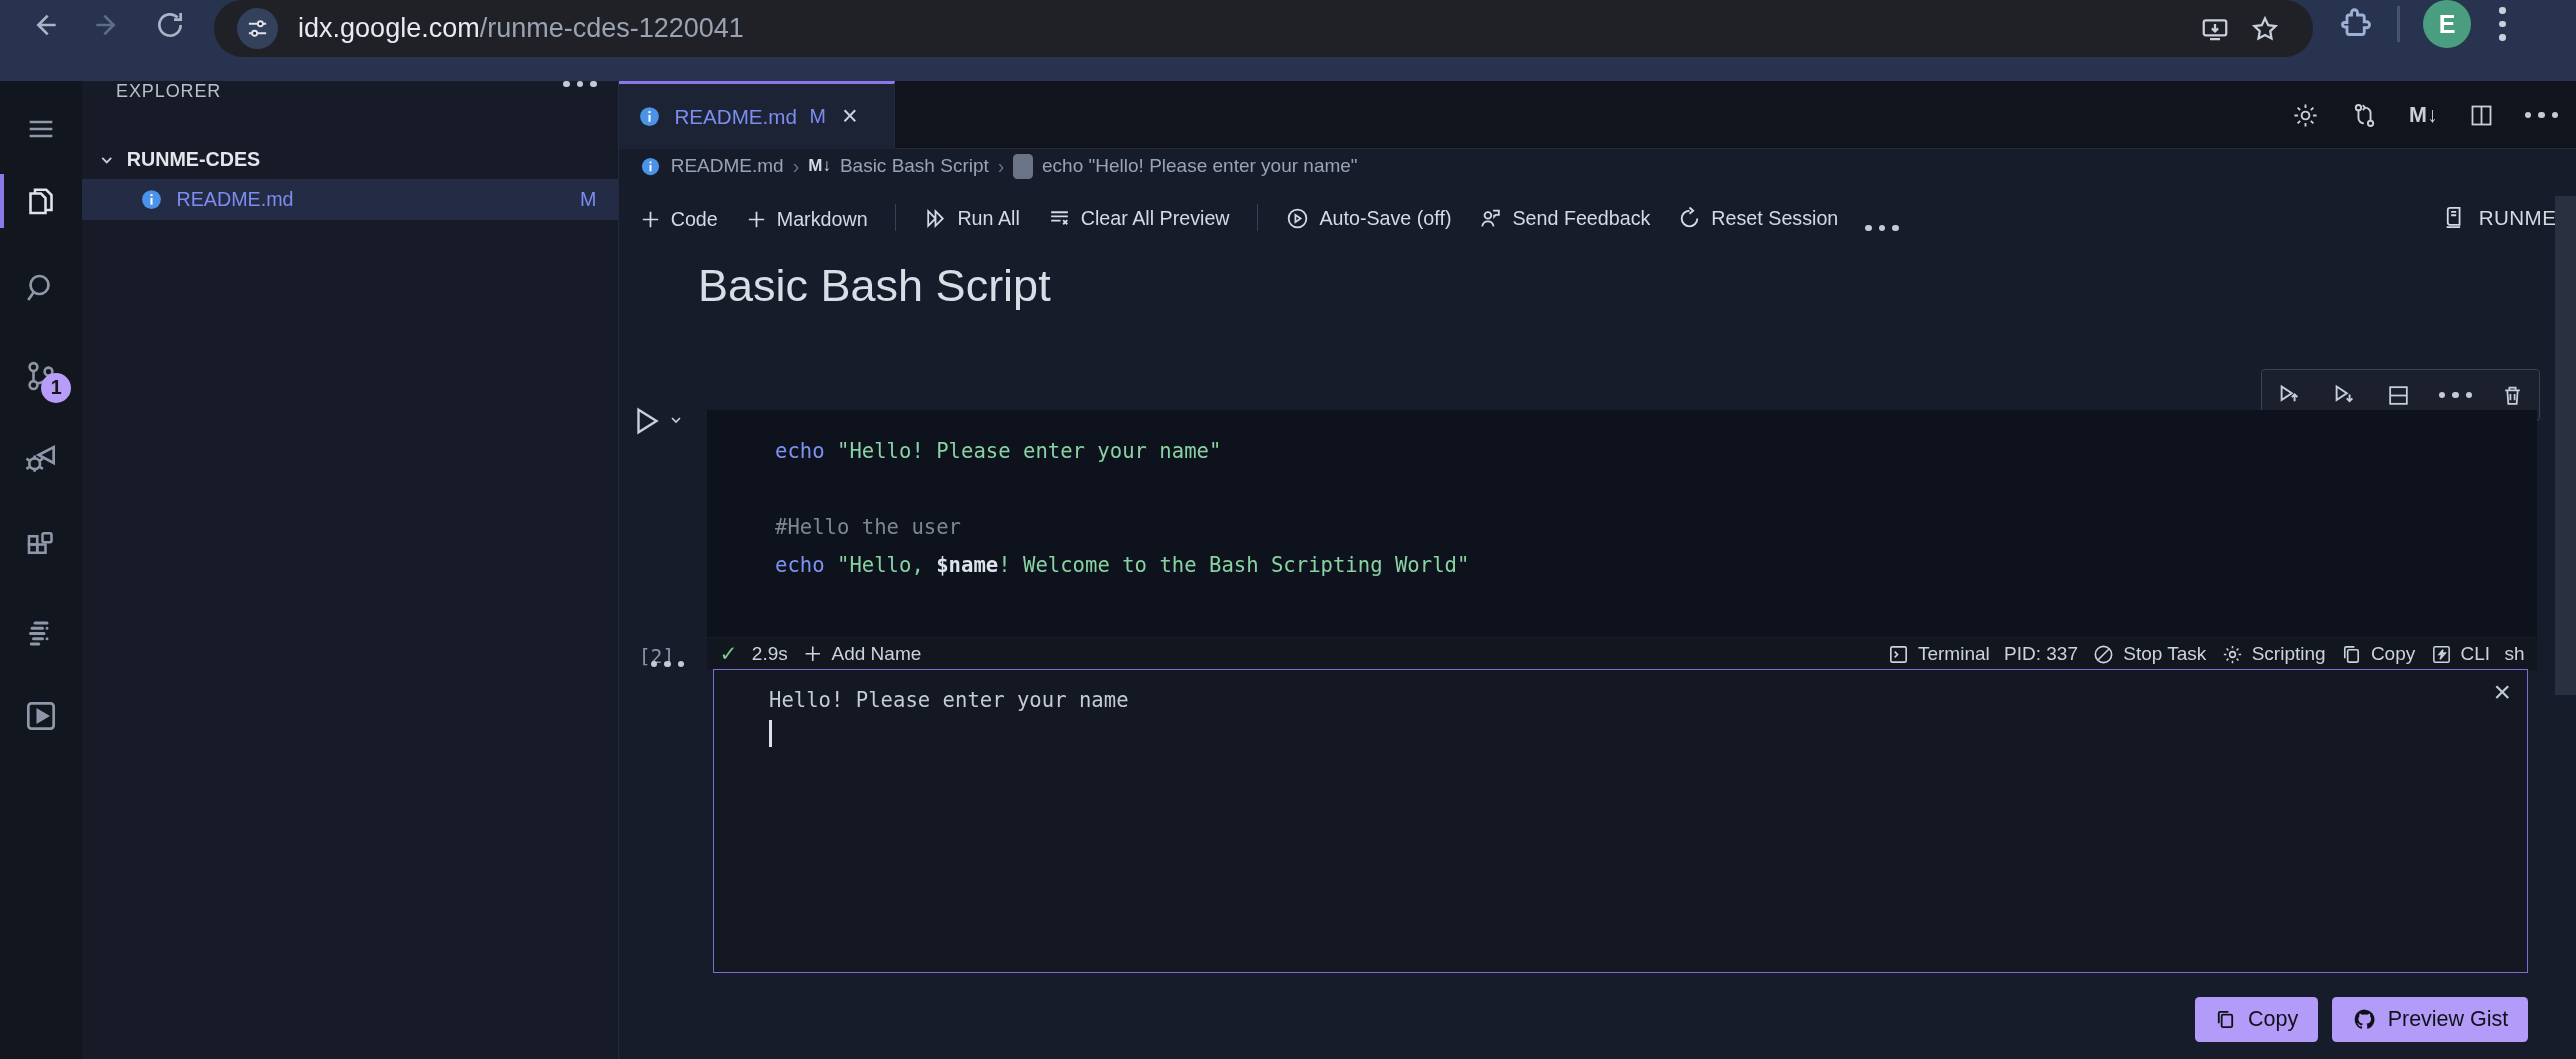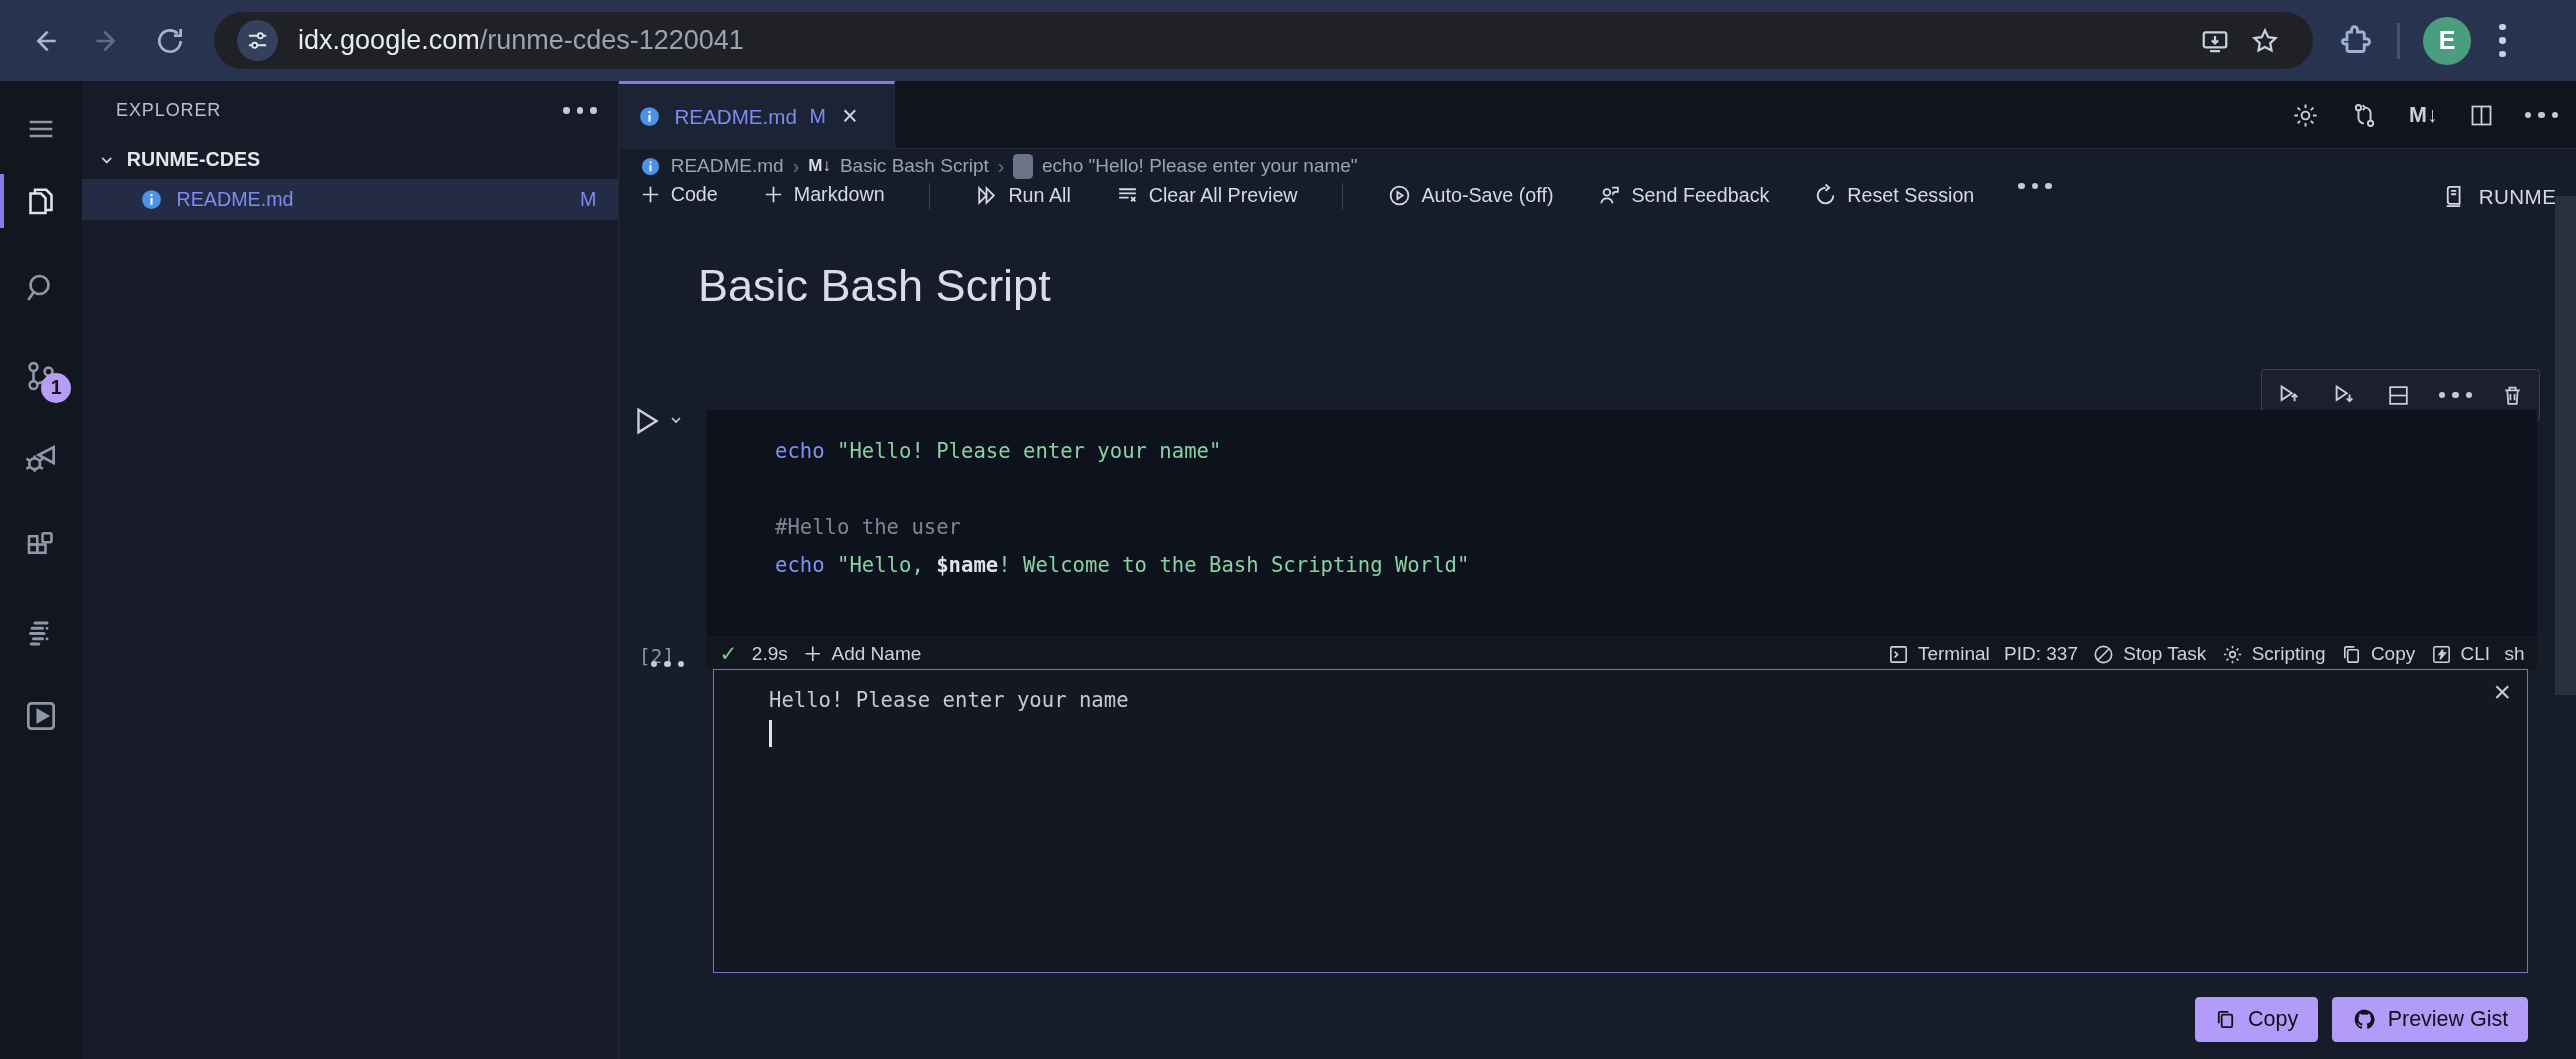--- a/index.html
+++ b/index.html
@@ -1,21 +1,21 @@
 <!DOCTYPE html>
 <html style="font-size:14.3px"><head>
 <meta charset="utf-8">
 <style>
   * { margin:0; padding:0; box-sizing:border-box; }
   html,body { background:#0d1017; }
   body { font-family:"Liberation Sans", sans-serif; }
   .screen { position:relative; width:2576px; height:1060px; overflow:hidden; background:#171c2a; }
 
   
-  .chrome { position:absolute; left:0; top:0; width:2576px; height:81px; background:#27334f; display:flex; align-items:center; }
+  .chrome { position:absolute; left:0; top:0; width:2576px; height:81px; background:#27334f; display:flex; align-items:flex-start; }
   .nav-btn { width:50px; height:50px; display:flex; align-items:center; justify-content:center; color:#aab4c8; flex:0 0 auto; }
   .nav-btn.fwd { color:#5f6c85; }
   .chrome .nav-group { display:flex; align-items:center; gap:12.5px; margin-left:19.7px; }
   .urlbar { margin-left:19.7px; width:2099px; height:57px; background:#1f2126; border-radius:29px; display:flex; align-items:center; padding:0 23px; }
   .tune-wrap { width:41px; height:41px; border-radius:50%; background:#33415c; display:flex; align-items:center; justify-content:center; margin-right:19.7px; flex:0 0 auto;}
   .url { font-size:27px; color:#e8ecf2; white-space:nowrap; }
   .url .path { color:#9aa3b2; }
   .urlbar .spacer { flex:1; }
   .pill-ico { width:50px; height:50px; display:flex; align-items:center; justify-content:center; color:#c9d0dc; flex:0 0 auto; }
   .chrome-right { display:flex; align-items:center; gap:23px; margin-left:25px; }
@@ -25,21 +25,21 @@
   .vdots i { width:6.3px; height:6.3px; border-radius:50%; background:#c9d0dc; }
 
   
   .activitybar { position:absolute; left:0; top:81px; width:82px; height:979px; background:#12161f; }
   .ab-item { position:absolute; left:0; width:82px; height:64px; display:flex; align-items:center; justify-content:center; color:#8f97a8; }
   .ab-item.active { color:#dfe4ec; }
   .ab-item.active::before { content:""; position:absolute; left:0; top:5.4px; bottom:5.4px; width:3.6px; background:#8b79ea; }
   .ab-badge { position:absolute; right:10.7px; bottom:5.4px; min-width:30px; height:30px; border-radius:50%; background:#b79df8; color:#14161c; font-size:19.7px; font-weight:700; display:flex; align-items:center; justify-content:center; }
 
   .sidebar { position:absolute; left:82px; top:81px; width:537px; height:979px; background:#161b27; border-right:0.9px solid #242a3a; }
-  .sb-head { height:59px; display:flex; align-items:center; padding:0 21.5px 0 34px; color:#b9c0cd; font-size:18px; letter-spacing:0.9px; }
+  .sb-head { height:59px; display:flex; padding:0 21.5px 0 34px; color:#b9c0cd; font-size:18px; letter-spacing:0.9px; }
   .sb-head .grow { flex:1; }
   .ws-row { height:39px; display:flex; align-items:center; gap:9px; padding-left:14.3px; color:#e2e7ee; font-size:19.7px; font-weight:700; }
   .file-row { height:41px; display:flex; align-items:center; gap:12.5px; padding:0 21.5px 0 57px; background:#242b44; color:#7d8cf0; font-size:19.7px; }
   .file-row .grow { flex:1; }
   .hdots { display:flex; gap:7.2px; }
   .hdots i { width:6.3px; height:6.3px; border-radius:50%; background:#c3c9d5; }
 
   .main { position:absolute; left:619px; top:81px; width:1957px; height:979px; background:#171c2a; }
 
   
@@ -51,21 +51,21 @@
   .editor-actions { position:absolute; right:18px; top:0; height:68px; display:flex; align-items:center; gap:30px; color:#c8cfdb; }
   .md-glyph { font-size:21.5px; font-weight:700; color:#c8cfdb; }
 
   
   .breadcrumbs { position:absolute; left:0; top:68px; width:100%; height:34px; display:flex; align-items:center; gap:9px; padding-left:19.7px; color:#9aa3b4; font-size:19px; white-space:nowrap; }
   .bc-sep { color:#68718260; font-size:19.7px; color:#6b7486; }
   .bc-md { color:#d4dae4; font-weight:700; font-size:17px; }
   .bc-file-ico { width:19.7px; height:25px; background:#6b7486; border-radius:4.5px; }
 
   
-  .nbtoolbar { position:absolute; left:0; top:102px; width:100%; height:48px; display:flex; align-items:flex-start; gap:44px; padding:0 19.7px; color:#d4dae4; font-size:19.7px; white-space:nowrap; }
+  .nbtoolbar { position:absolute; left:0; top:102px; width:100%; height:48px; display:flex; align-items:flex-end; gap:27px; padding:0 19.7px; color:#d4dae4; font-size:19.7px; white-space:nowrap; }
   .tb-item { display:flex; align-items:center; gap:9px; }
   .tb-sep { width:1.8px; height:27px; background:#3a4152; }
   .tb-spacer { flex:1; }
   .brand { display:flex; align-items:center; gap:10.7px; font-size:20.6px; letter-spacing:0.4px; }
 
   
   .nb-title { position:absolute; left:79px; top:179px; font-size:45px; color:#d9dee6; }
 
   .cell-toolbar { position:absolute; left:1642px; top:288px; width:279px; height:52px; background:#1b202c; border:0.9px solid #3c4254; border-radius:3.6px; display:flex; align-items:center; justify-content:space-around; color:#c8cedb; }
 

